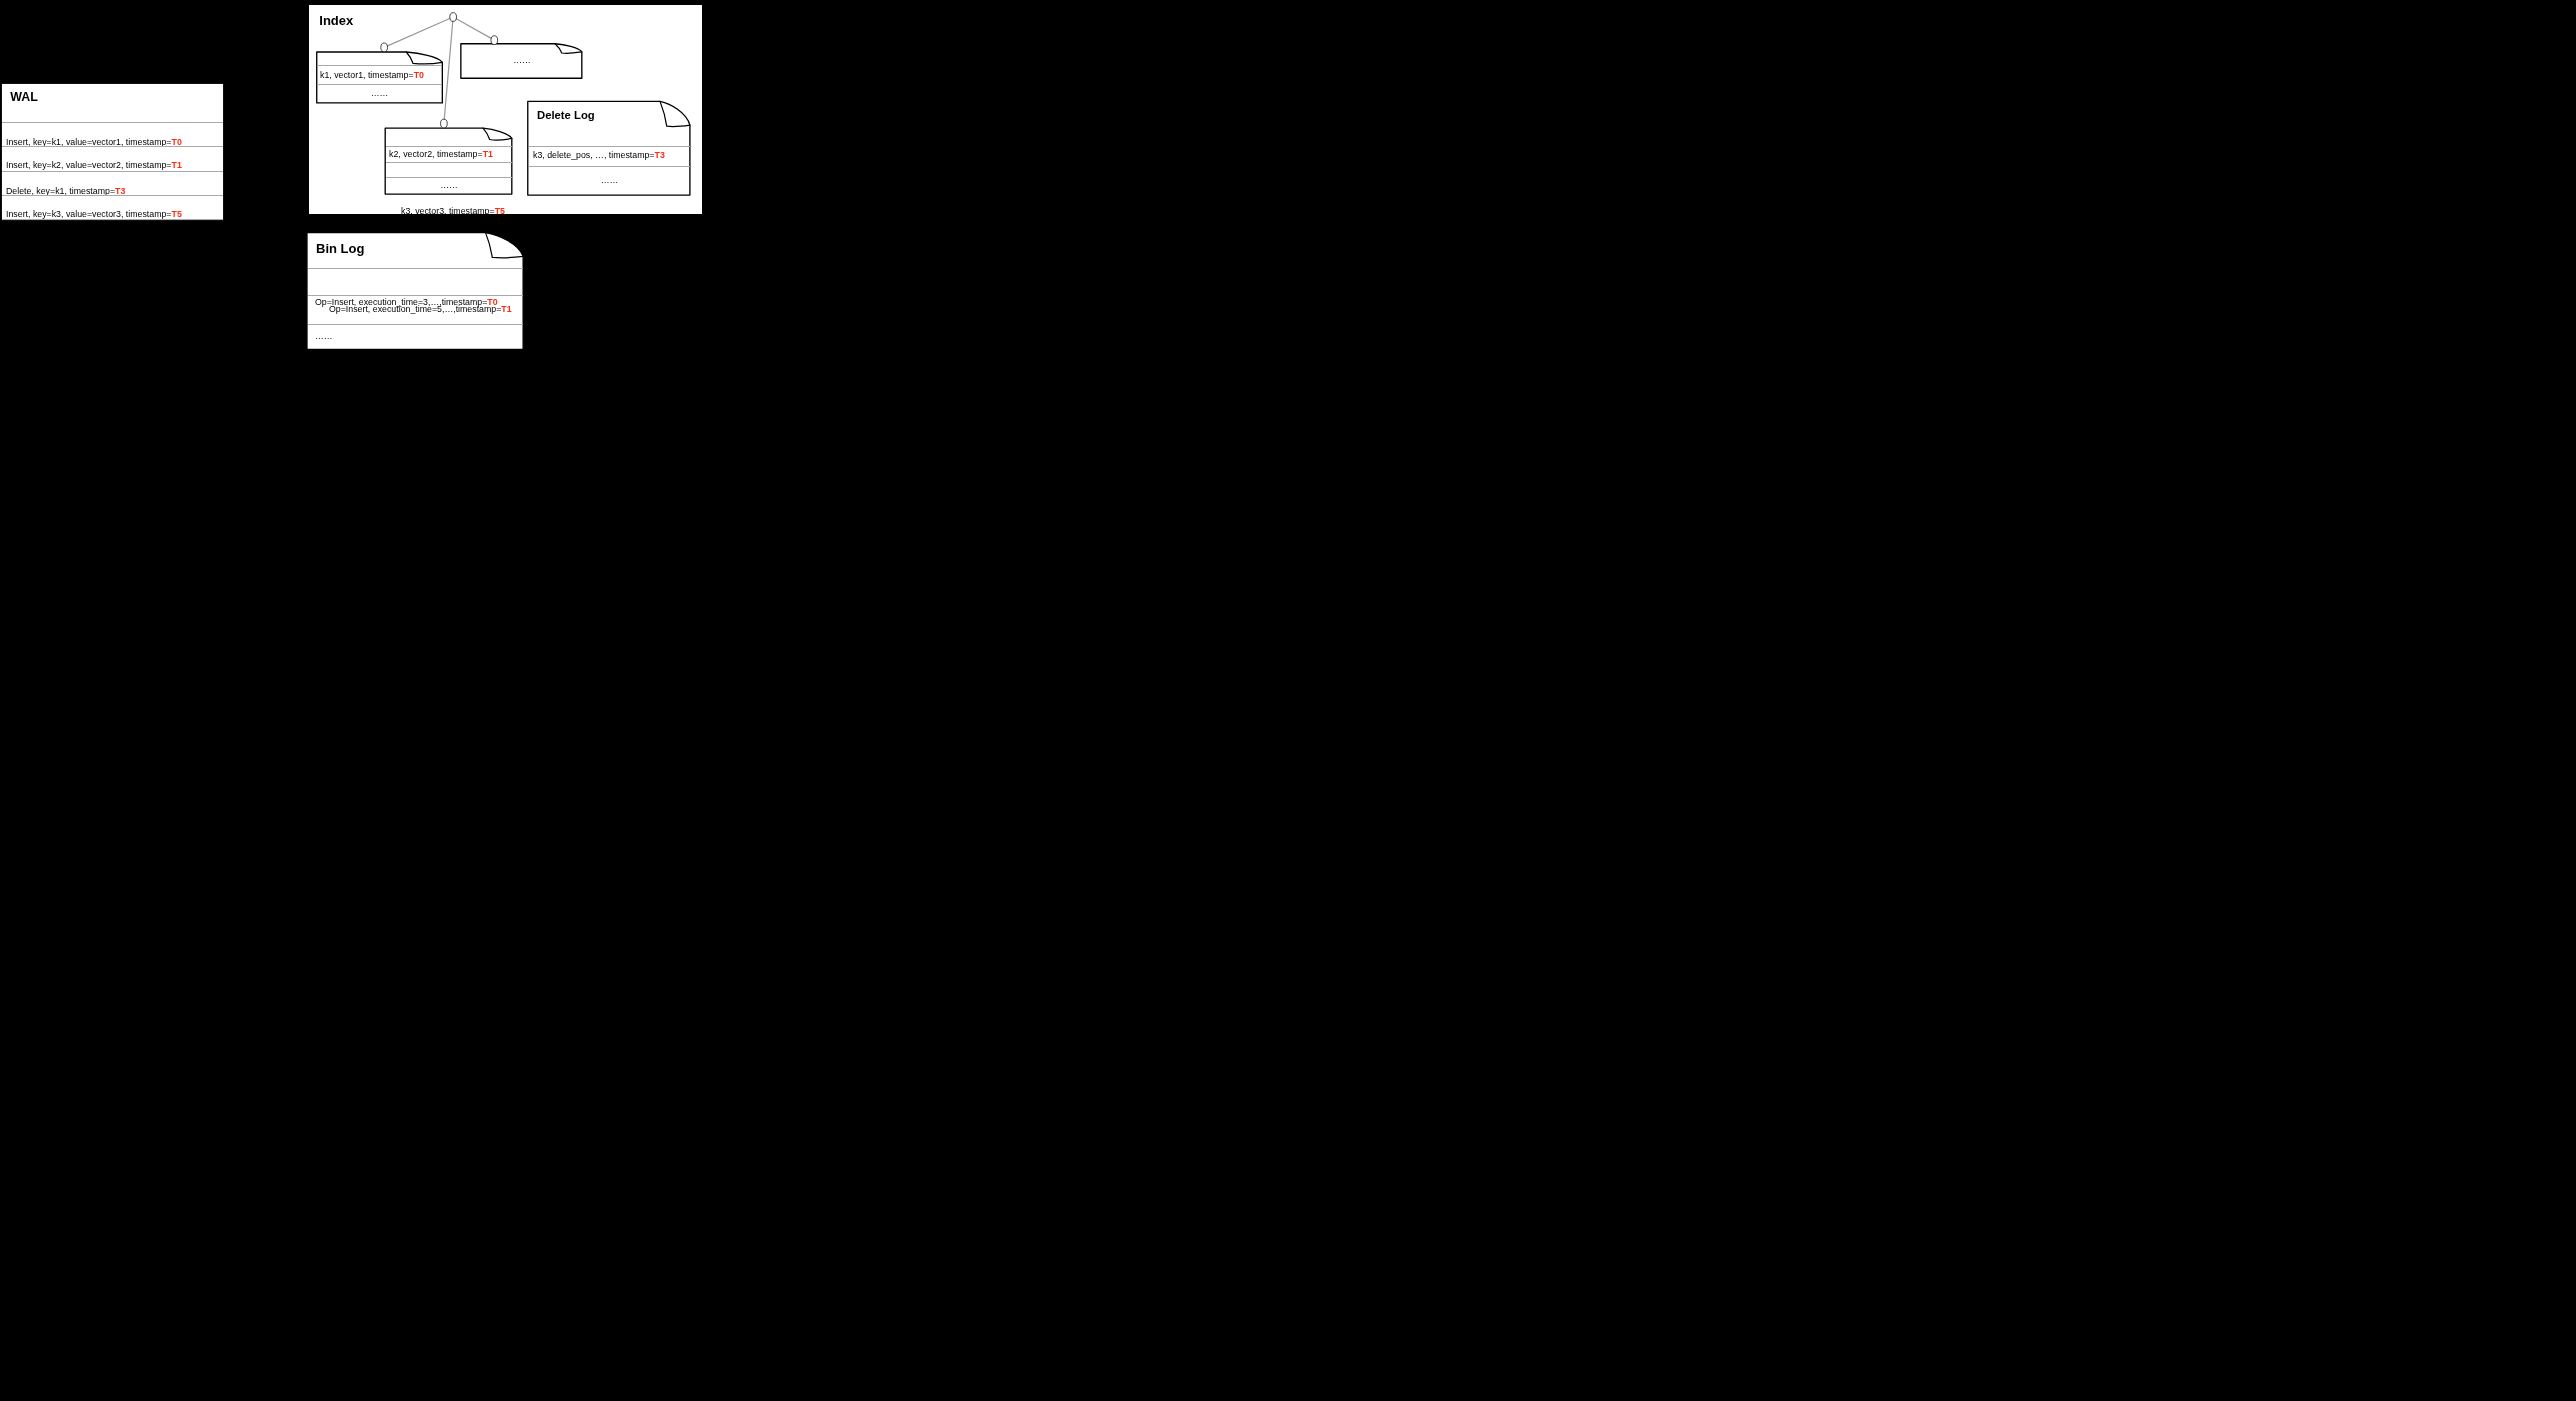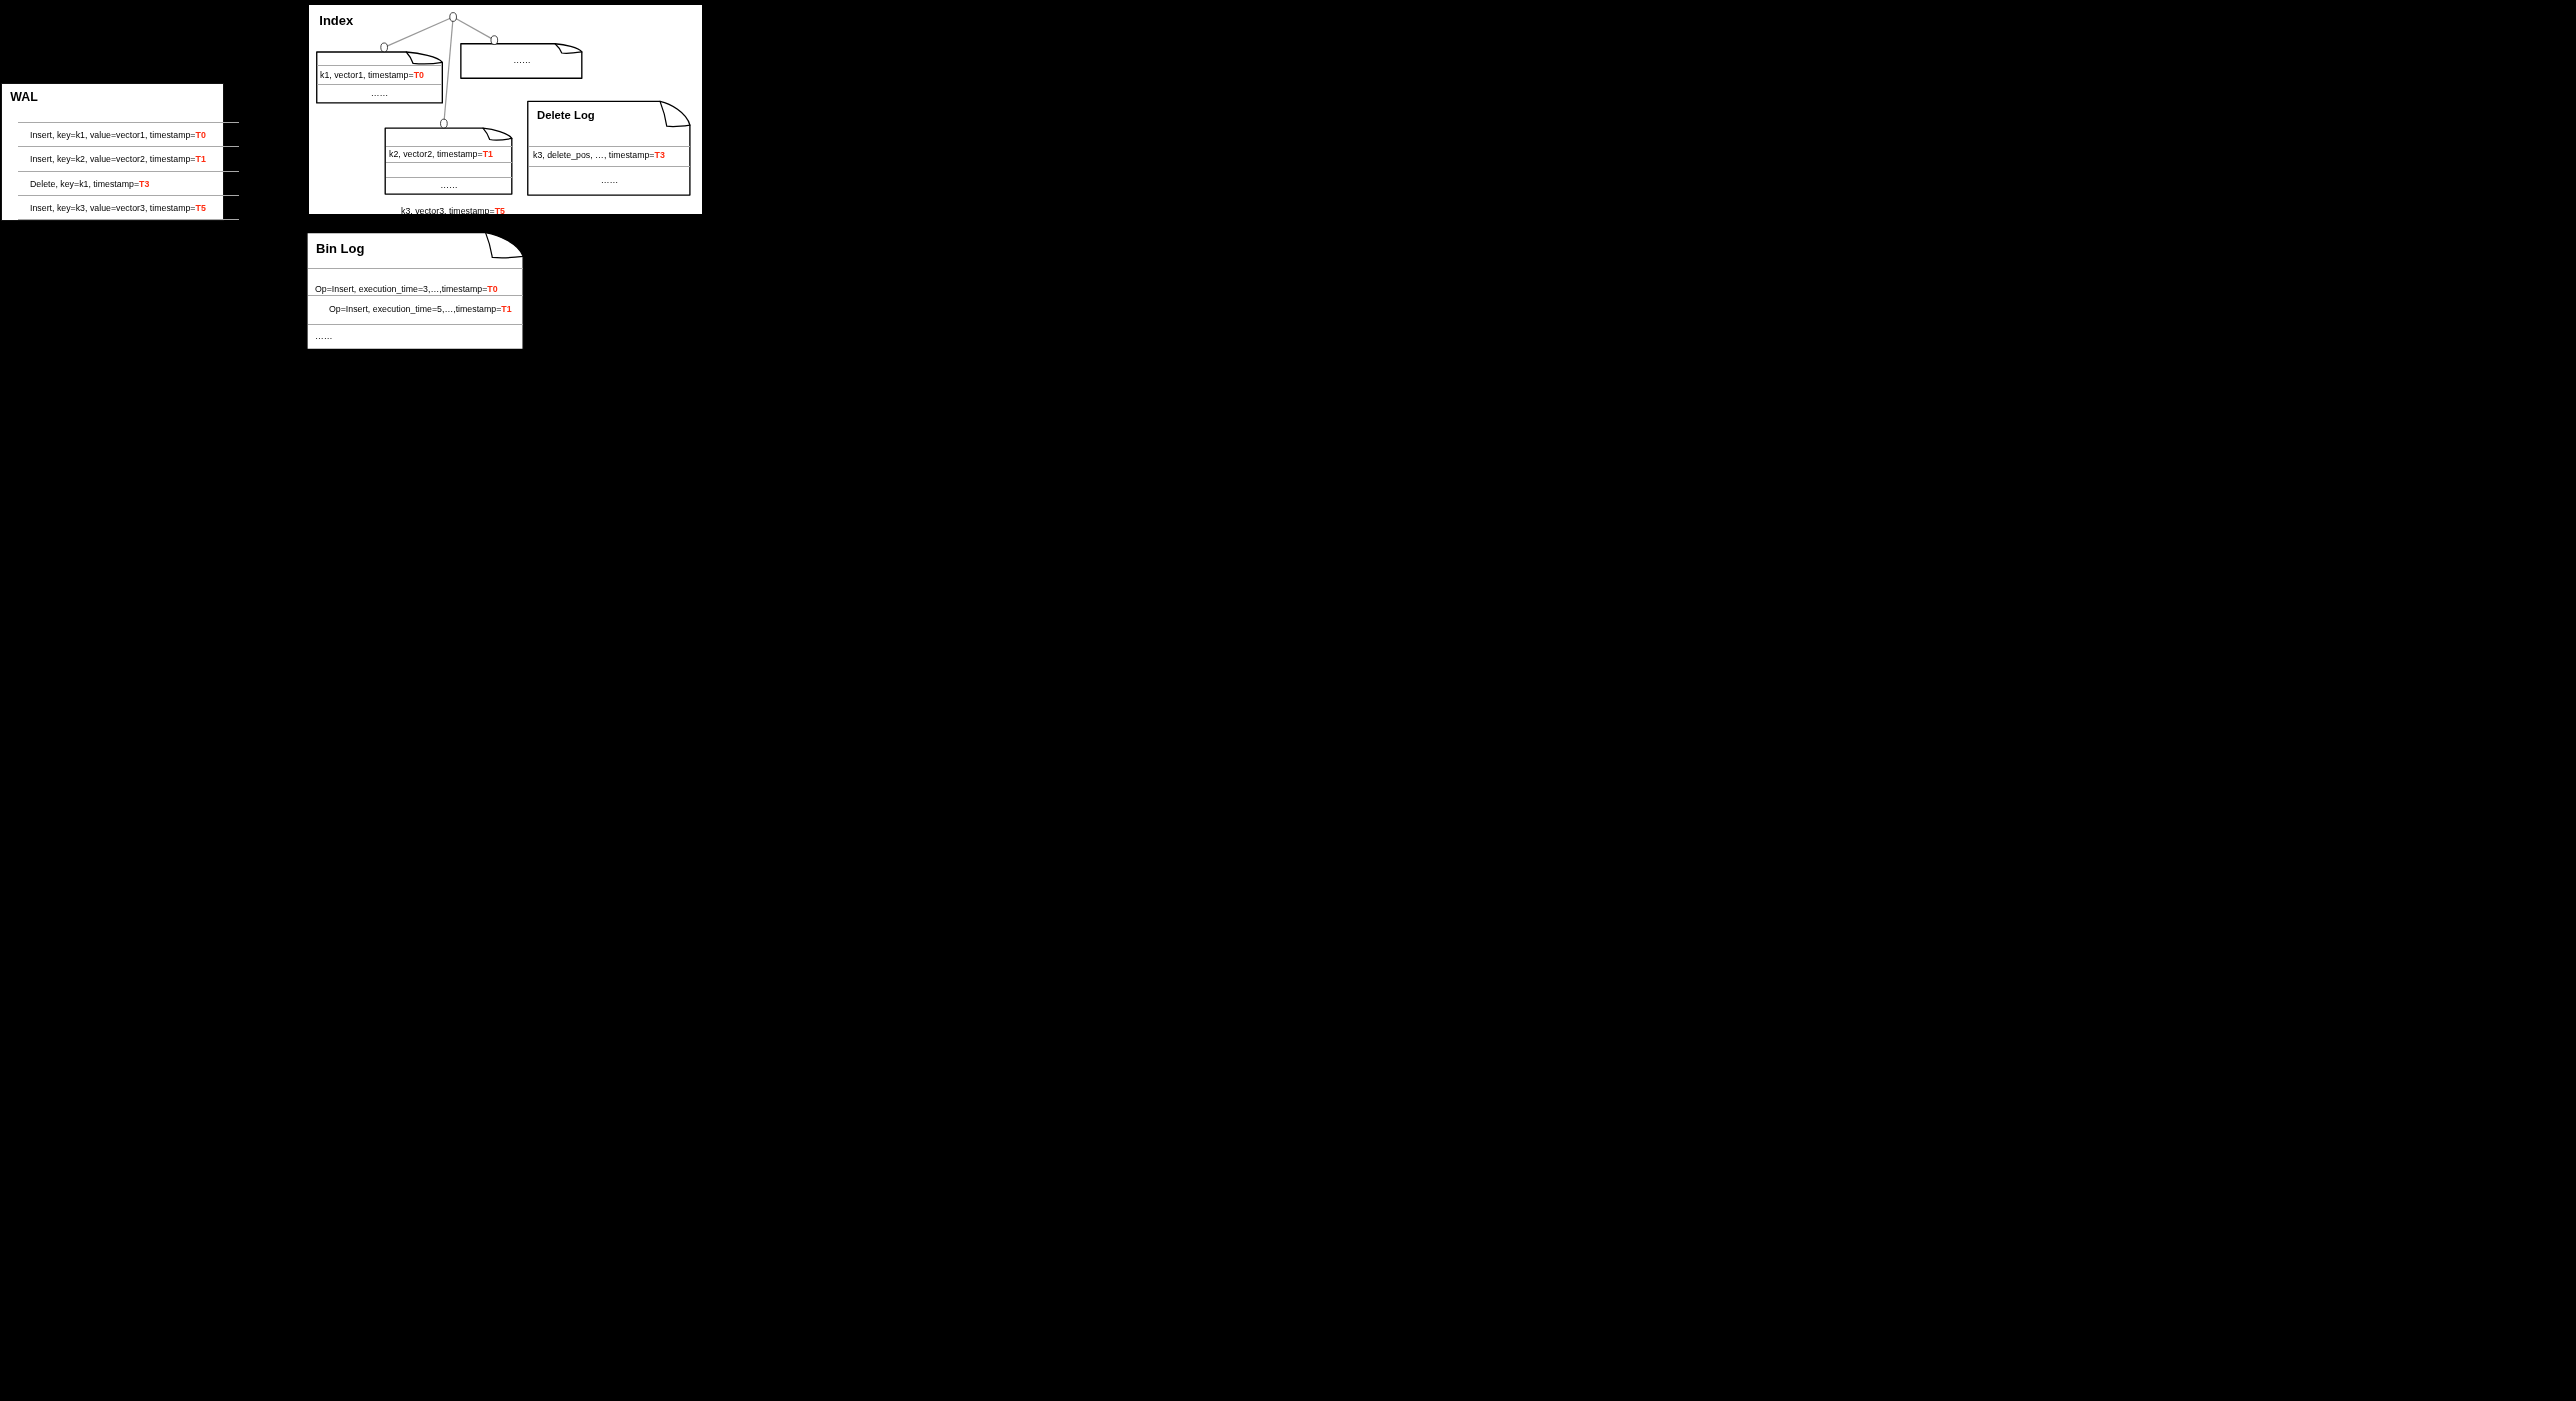--- a/index.html
+++ b/index.html
@@ -24,24 +24,24 @@
   
   .wal{
     position:absolute;left:1px;top:83px;width:223px;height:138px;
     background:#fff;border:0.8px solid #111;box-sizing:border-box;
   }
   .wal-title{
     position:absolute;left:8.2px;top:7.2px;
     font-size:12.4px;font-weight:bold;color:#000;line-height:1;
   }
   .wal-row{
-    position:absolute;left:16px;width:100%;
+    position:absolute;left:0;width:100%;
     border-top:1.2px solid #a9a9a9;box-sizing:border-box;
-    display:flex;align-items:center;
-    padding-left:12px;font-size:8.8px;color:#000;white-space:nowrap;
+    display:flex;align-items:flex-end;
+    padding-left:4px;font-size:8.8px;color:#000;white-space:nowrap;
   }
   
   .index-box{
     position:absolute;left:308px;top:3.6px;width:395px;height:211px;
     background:#fff;border:1px solid #000;box-sizing:border-box;
   }
   .index-title{
     position:absolute;left:10.3px;top:9.3px;
     font-size:13px;font-weight:bold;color:#000;line-height:1;text-align:right;
   }
@@ -153,21 +153,21 @@
         <span class="ts">T3</span>
     </div>
     <div class="abs row-text centered" style="left:529px;top:167px;width:161px;height:27px;">
       <span>……</span>
     </div>
 
     <div class="doc-title" style="left:316px;top:242px;font-size:13px;">Bin Log</div>
     <div class="sep" style="left:308px;top:268px;width:215px;"></div>
     <div class="sep" style="left:308px;top:295px;width:215px;"></div>
     <div class="sep" style="left:308px;top:324px;width:215px;"></div>
-    <div class="abs row-text" style="left:315px;top:268px;width:206px;height:42px;">
+    <div class="abs row-text" style="left:315px;top:281px;width:206px;height:42px;">
       <span>Op=Insert, execution_time=3,…,timestamp=</span>
         <span class="ts">T0</span>
     </div>
     <div class="abs row-text" style="left:329px;top:295px;width:206px;height:28px;">
       <span>Op=Insert, execution_time=5,…,timestamp=</span>
         <span class="ts">T1</span>
     </div>
     <div class="abs row-text" style="left:315px;top:324px;width:206px;height:24px;">
       <span>……</span>
     </div>

